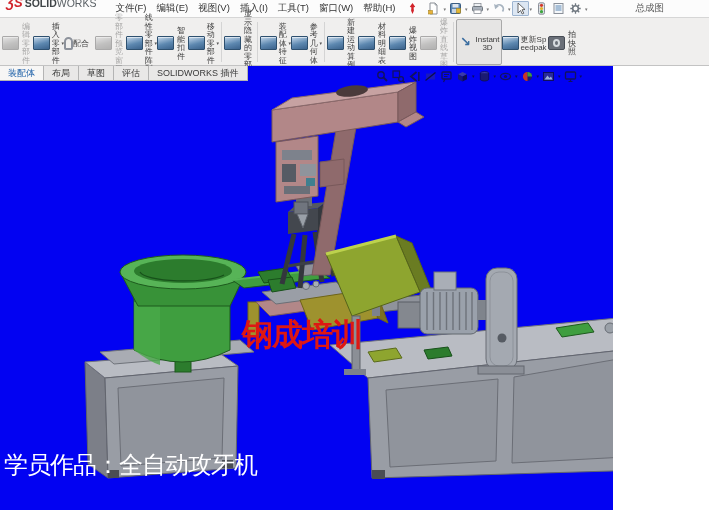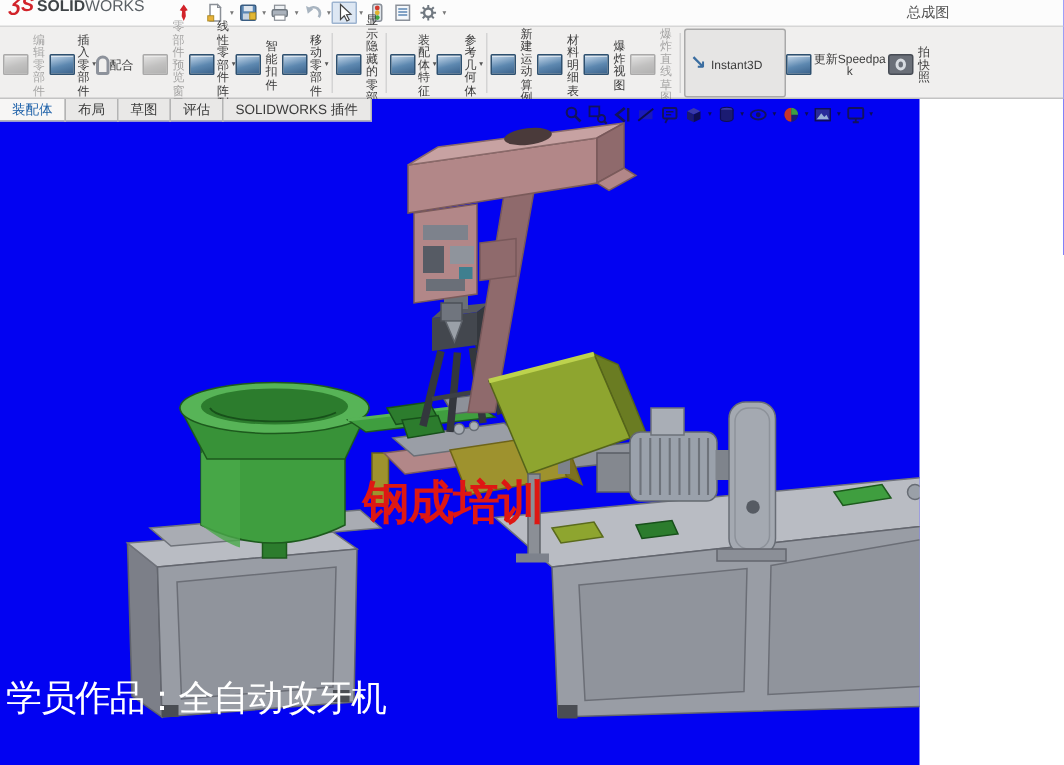--- a/index.html
+++ b/index.html
@@ -13,27 +13,27 @@
   .logo-mark{color:var(--accent-red-logo,#d2232a);font-style:italic;font-weight:bold;font-size:13px;margin-right:2px}
   .logo-solid{font-weight:bold;font-size:10.5px;color:#3f4447}
   .logo-works{font-size:10.5px;color:#5a6065}
   .menus{display:flex}
   .menu-item{font-size:9.5px;color:#333;padding:2px 5px;cursor:default;white-space:nowrap}
   .pin{margin:0 7px;display:flex;align-items:center}
   .qt{display:flex;align-items:center}
   .qt-ic{width:17px;height:15px;display:flex;align-items:center;justify-content:center}
   .qt-dd{font-size:5px;color:#777;margin:0 1px}
   .qt-pressed{background:#dde7f3;border:1px solid #9db4d0;border-radius:1px;box-sizing:border-box}
-  .win-title{margin-left:auto;margin-right:72px;font-size:9.5px;color:#555;white-space:nowrap}
+  .win-title{margin-left:auto;margin-right:41px;font-size:9.5px;color:#555;white-space:nowrap}
   
   .ribbon{height:48px;background:#f0efee;border-bottom:1px solid #c3c3c3;display:flex;
           align-items:stretch;padding:1px 2px 0;box-sizing:border-box}
   .rib-btn{width:31px;display:flex;flex-direction:row;align-items:center;padding-top:2px;
            box-sizing:border-box;cursor:default;flex-shrink:0}
-  .rib-btn.wide{width:68px}
+  .rib-btn.wide{width:46px}
   .rib-btn.pressed{background:#e6e5e4;border:1px solid #a9a9a9;border-radius:2px}
   .rib-btn.disabled{opacity:.42}
   .rib-label{font-size:8px;line-height:8.5px;color:#3c3c3c;text-align:center;word-break:break-all;margin-top:2px}
   .arr{display:none;font-size:5px;color:#555;line-height:5px;margin-top:1px}
   .rib-btn.dropdown .arr{display:block}
   .rib-sep{width:1px;background:#d4d4d4;margin:3px 2px;flex-shrink:0}
   .rib-ic{width:17px;height:14px;position:relative;box-sizing:border-box;flex-shrink:0}
   .ic-cube{background:linear-gradient(165deg,#b4cbe1 10%,#5d88b0 55%,#3c638c);
            border:1px solid #2e506f;border-radius:1px;box-shadow:inset 0 1px 0 rgba(255,255,255,.55)}
   .disabled .ic-cube{filter:grayscale(1)}
@@ -62,20 +62,50 @@
 </style>
 </head>
 <body>
 
 <div class="titlebar">
   <div class="logo">
     <span class="logo-mark">ƷS</span>
     <span class="logo-solid">SOLID</span>
     <span class="logo-works">WORKS</span>
   </div>
+  <div class="menus">
+
+      <div class="menu-item">
+        <span>文件(F)</span>
+      </div>
+
+      <div class="menu-item">
+        <span>编辑(E)</span>
+      </div>
+
+      <div class="menu-item">
+        <span>视图(V)</span>
+      </div>
+
+      <div class="menu-item">
+        <span>插入(I)</span>
+      </div>
+
+      <div class="menu-item">
+        <span>工具(T)</span>
+      </div>
+
+      <div class="menu-item">
+        <span>窗口(W)</span>
+      </div>
+
+      <div class="menu-item">
+        <span>帮助(H)</span>
+      </div>
+    </div>
   <span class="pin">
     <svg width="11" height="13" viewBox="0 0 11 13">
         <path d="M5.5,1 L8.2,4.8 L6.6,5.4 L6.9,8.8 L5.5,12 L4.1,8.8 L4.4,5.4 L2.8,4.8 Z" fill="#d2232a"></path>
       </svg>
   </span>
   <div class="qt">
     <span class="qt-ic">
       <svg width="13" height="13" viewBox="0 0 13 13">
           <path d="M3,1h5l2,2v9H3z" fill="#fff" stroke="#8a8f96"></path>
           <path d="M8,1l2,2H8z" fill="#d8dce2" stroke="#8a8f96" stroke-width=".7"></path>

